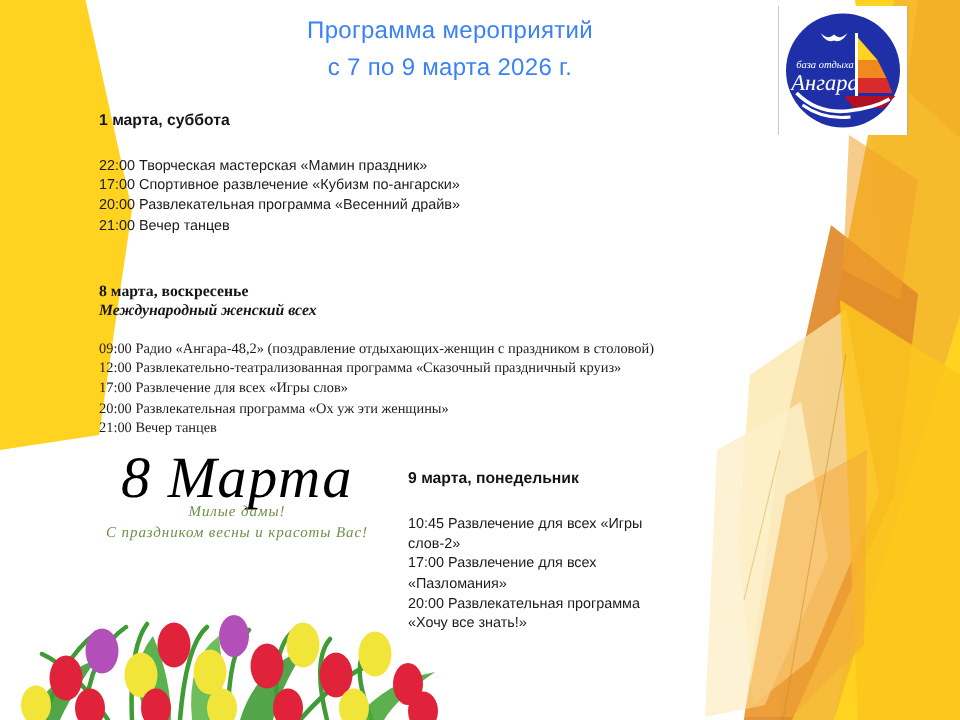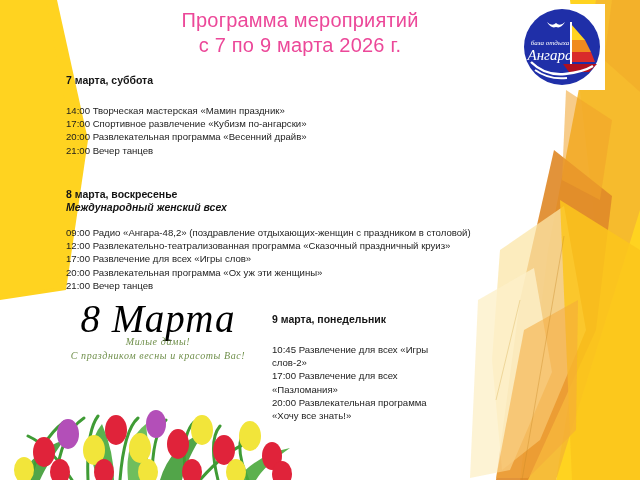--- a/index.html
+++ b/index.html
@@ -23,22 +23,22 @@
   .logo-box{
     position:absolute;left:519px;top:4px;width:86px;height:86px;
     background:#737373;
   }
   .logo-box svg{display:block;}
 
   
   .title{
     position:absolute;left:80px;top:8px;width:440px;
     text-align:center;
-    font-size:20px;line-height:25px;
-    color:#ec4899;
+    font-size:16px;line-height:25px;
+    color:#3b82f6;
     font-weight:400;
     letter-spacing:.2px;
   }
   .title .l2{display:block;}
 
   
   .col-left{
     position:absolute;left:66px;top:74px;width:470px;
   }
   .day-head{
@@ -51,21 +51,21 @@
   }
   .items{margin:0;padding:0;list-style:none;}
   .items li{
     font-size:9.6px;color:#1c1c1c;line-height:13.2px;
     white-space:nowrap;
   }
   .gap-lg{height:17px;}
   .gap-md{height:12px;}
 
   .day2{
-    position:absolute;left:66px;top:188px;width:480px;
+    position:absolute;left:66px;top:188px;width:480px;font-family:Liberation Serif, serif;
   }
 
   
   .col-right{
     position:absolute;left:272px;top:313px;width:170px;
   }
   .col-right .items li{white-space:normal;}
 
   
   .greet{
@@ -146,24 +146,24 @@
       <text x="31" y="56" fill="#ffffff" font-family="Liberation Serif, serif" font-style="italic" font-size="15" text-anchor="middle">Ангара</text>
     </svg>
   </div>
 
   <div class="title">
     <span>Программа  мероприятий</span>
     <span class="l2">с 7 по 9 марта 2026 г.</span>
   </div>
 
   <div class="col-left">
-    <div class="day-head">7 марта, суббота</div>
+    <div class="day-head">1 марта, суббота</div>
     <div class="gap-lg"></div>
     <ul class="items">
-      <li>14:00 Творческая мастерская «Мамин праздник»</li>
+      <li>22:00 Творческая мастерская «Мамин праздник»</li>
       <li>17:00 Спортивное развлечение  «Кубизм по-ангарски»</li>
       <li>20:00 Развлекательная  программа «Весенний драйв»</li>
       <li>21:00 Вечер танцев</li>
     </ul>
   </div>
 
   <div class="day2">
     <div class="day-head">8 марта, воскресенье</div>
     <div class="day-sub">Международный женский всех</div>
     <div class="gap-md"></div>

